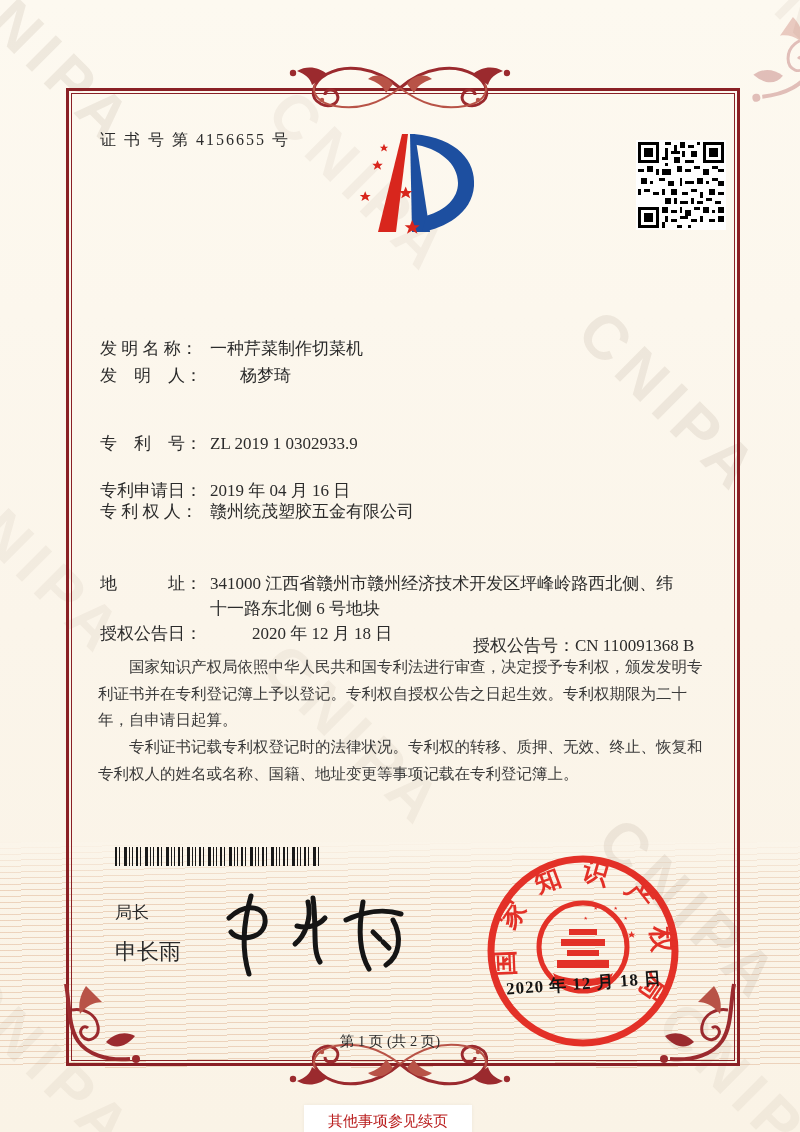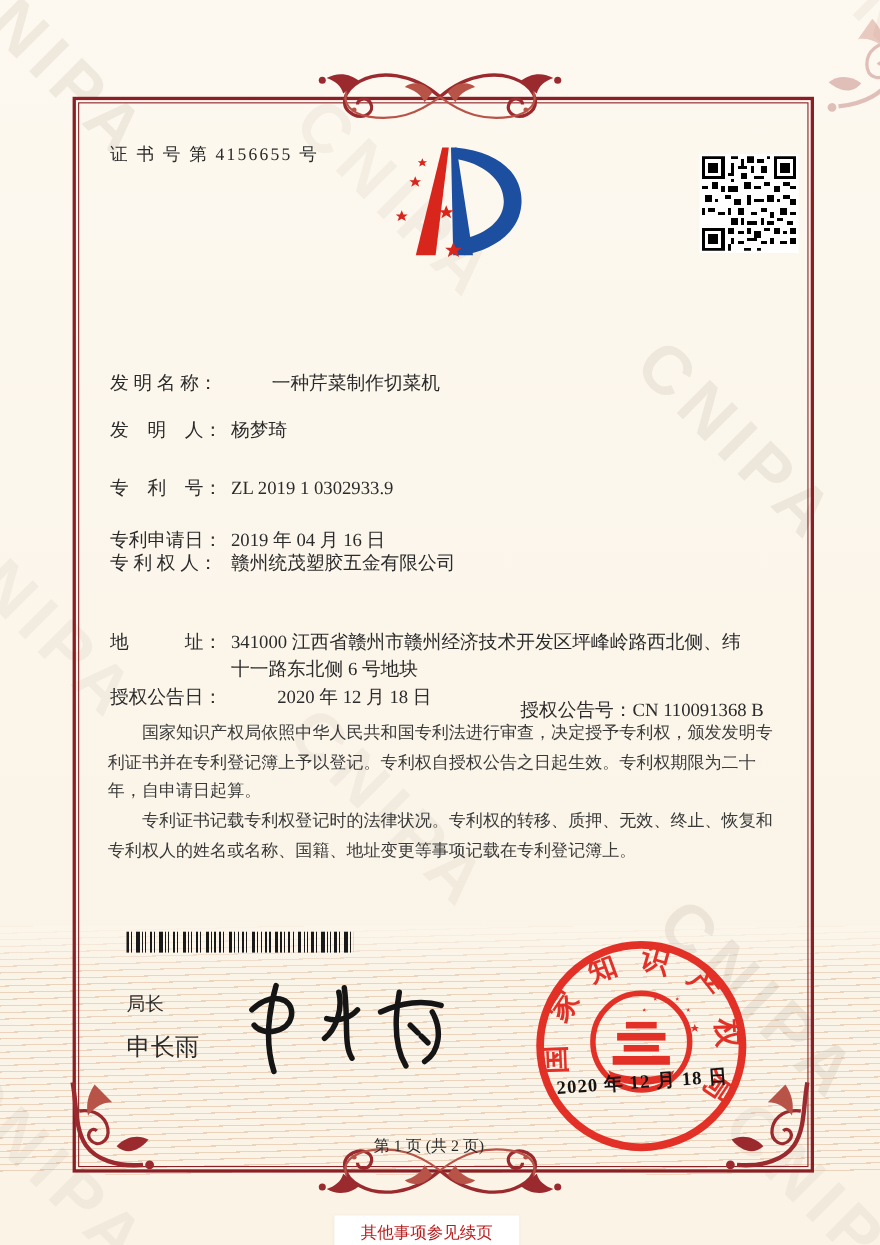--- a/index.html
+++ b/index.html
@@ -167,25 +167,25 @@
                M21,17h1v2h-1z M24,16h2v2h-2z M27,17h2v1h-2z M9,19h2v2h-2z M12,19h1v2h-1z
                M14,20h3v1h-3z M18,19h1v2h-1z M20,20h2v1h-2z M23,19h2v1h-2z M26,20h2v1h-2z
                M8,22h2v2h-2z M11,23h2v1h-2z M14,22h1v2h-1z M16,23h2v2h-2z M19,22h2v1h-2z
                M22,22h2v2h-2z M25,23h1v1h-1z M27,22h2v2h-2z M9,25h1v2h-1z M11,26h2v1h-2z
                M14,25h3v1h-3z M18,26h2v1h-2z M21,25h1v2h-1z M24,26h2v1h-2z M27,25h2v2h-2z
                M8,27h1v2h-1z M13,28h2v1h-2z M17,28h1v1h-1z"></path>
     </g>
   </svg>
 
 
-  <div class="row" style="top:337px;gap:37px;">
+  <div class="row" style="top:337px;">
     <span class="lbl">发 明 名 称：</span>
     <span class="val">一种芹菜制作切菜机</span>
   </div>
-  <div class="row" style="top:379px;">
+  <div class="row" style="top:364px;gap:30px;">
     <span class="lbl">发　明　人：</span>
     <span class="val">杨梦琦</span>
   </div>
   <div class="row" style="top:432px;">
     <span class="lbl">专　利　号：</span>
     <span class="val">ZL 2019 1 0302933.9</span>
   </div>
   <div class="row" style="top:479px;">
     <span class="lbl">专利申请日：</span>
     <span class="val">2019 年 04 月 16 日</span>

